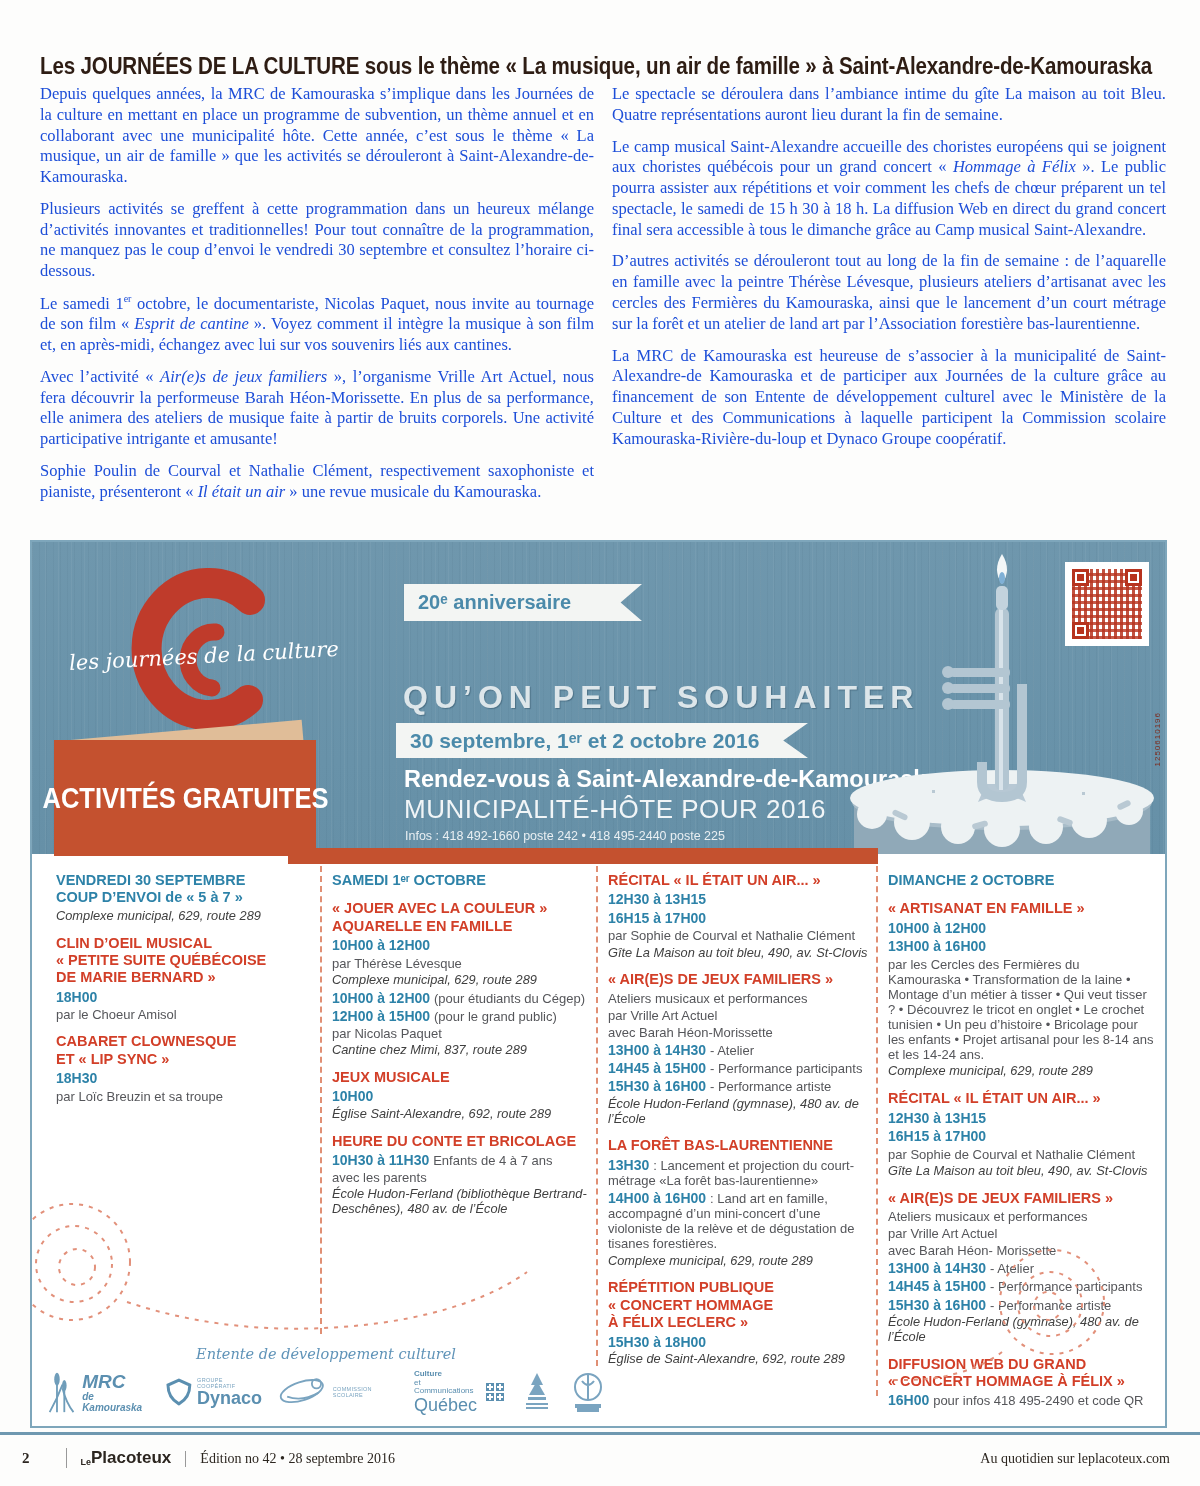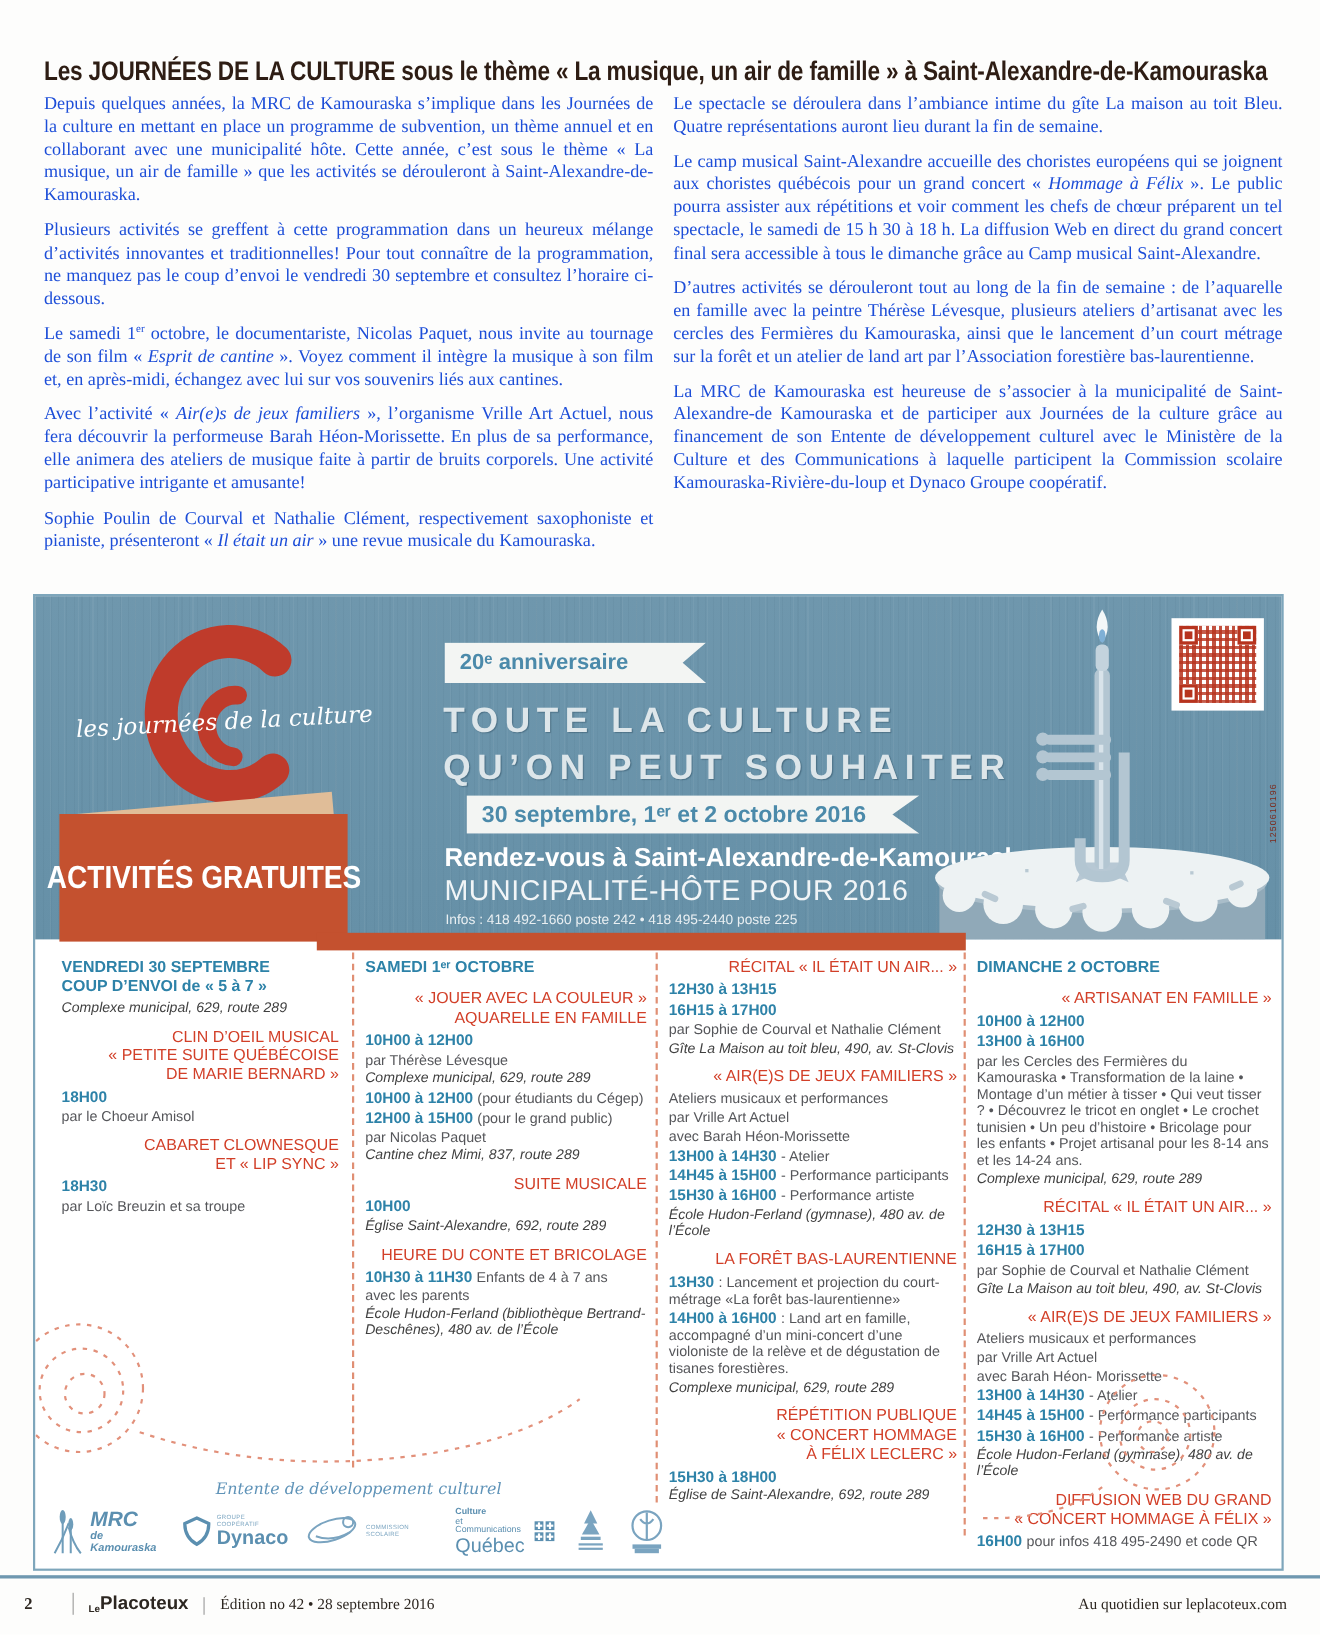--- a/index.html
+++ b/index.html
@@ -11,21 +11,21 @@
   .acol p sup{font-size:10px;}
   .acol .it{font-style:italic;}
   
   .poster{position:absolute;left:30px;top:540px;width:1137px;height:888px;border:2px solid #7ea6bb;background:#ffffff;box-sizing:border-box;}
   .blue{position:absolute;left:0;top:0;right:0;height:312px;background:linear-gradient(180deg,#6f97ad 0%,#6892a9 70%,#6690a7 100%);overflow:hidden;}
   .blue .streaks{position:absolute;inset:0;background:repeating-linear-gradient(90deg,rgba(255,255,255,.05) 0 1px,transparent 1px 13px),repeating-linear-gradient(90deg,rgba(30,60,80,.05) 0 1px,transparent 1px 7px);}
   .clogo{position:absolute;left:68px;top:18px;}
   .script{position:absolute;left:22px;top:102px;width:300px;color:#fff;font-family:"DejaVu Serif",serif;font-style:italic;font-size:21px;transform:rotate(-3deg);text-align:center;}
   .rib{position:absolute;background:#f3f5f3;color:#4b8aaa;font-weight:bold;display:flex;align-items:center;padding:0 26px 0 14px;box-sizing:border-box;}
   .rib1{left:372px;top:42px;width:238px;height:37px;font-size:20px;clip-path:polygon(0 0,100% 0,91% 50%,100% 100%,0 100%);}
-  .rib2{left:392px;top:181px;width:412px;height:35px;font-size:21px;clip-path:polygon(0 0,100% 0,94% 50%,100% 100%,0 100%);}
+  .rib2{left:364px;top:181px;width:412px;height:35px;font-size:21px;clip-path:polygon(0 0,100% 0,94% 50%,100% 100%,0 100%);}
   .bigt{position:absolute;left:371px;color:#dde6ea;font-weight:bold;font-size:32px;letter-spacing:6px;text-shadow:1px 1px 1px rgba(35,65,85,.4);white-space:nowrap;}
   .bt1{top:94px;} .bt2{top:137px;}
   .rv{position:absolute;left:372px;top:224px;color:#ffffff;font-weight:bold;font-size:23.5px;}
   .host{position:absolute;left:372px;top:252px;color:#f1f5f7;font-size:26px;letter-spacing:.5px;}
   .infos{position:absolute;left:373px;top:287px;color:#e9eff2;font-size:12.5px;}
   .sidecode{position:absolute;right:3px;top:170px;writing-mode:vertical-rl;transform:rotate(180deg);font-size:8px;color:#7c2a1c;letter-spacing:1px;}
   .qr{position:absolute;right:16px;top:20px;width:84px;height:84px;background:#fff;padding:7px;box-sizing:border-box;}
   .qr-in{position:relative;width:100%;height:100%;background:repeating-linear-gradient(90deg,rgba(183,51,30,.85) 0 3px,transparent 3px 6px),repeating-linear-gradient(0deg,rgba(183,51,30,.8) 0 3px,#fff 3px 7px);}
   .qf{position:absolute;width:17px;height:17px;border:3px solid #b7331e;background:#fff;box-sizing:border-box;}
   .qf::after{content:"";position:absolute;inset:2px;background:#b7331e;}
@@ -36,21 +36,21 @@
   .face{position:absolute;inset:0;background:#c4512f;display:flex;align-items:center;justify-content:center;}
   .face span{color:#fff;font-weight:bold;font-size:29px;transform:scaleX(.88);white-space:nowrap;letter-spacing:0;}
   .redbar{position:absolute;left:256px;top:306px;width:590px;height:16px;background:#c4512f;}
   .sep{position:absolute;border-left:2px dashed #e0english;border-left:2px dashed #e08f74;top:324px;}
   .sep1{left:288px;height:468px;} .sep2{left:564px;height:500px;} .sep3{left:844px;height:530px;}
   .scol{position:absolute;top:330px;}
   .c0{left:24px;width:252px;} .c1{left:300px;width:256px;} .c2{left:576px;width:262px;} .c3{left:856px;width:268px;}
   .blk{margin:0 0 2px 0;font-family:"Liberation Sans","DejaVu Sans",sans-serif;}
   .b-day div{color:#2d82a8;font-weight:bold;font-size:14.5px;line-height:1.2;}
   .b-title{margin-top:11px;}
-  .b-title div{color:#d23f28;font-weight:normal;font-size:14.5px;line-height:1.2;text-align:right;}
+  .b-title div{color:#d23f28;font-weight:bold;font-size:14.5px;line-height:1.2;}
   .scol .blk:first-child{margin-top:0;}
   .b-time{color:#2d82a8;font-weight:bold;font-size:14px;line-height:1.18;}
   .b-tl{font-size:13px;color:#55565a;line-height:1.16;}
   .b-tl .tm{color:#2d82a8;font-weight:bold;font-size:14px;}
   .b-text{font-size:13px;color:#55565a;line-height:1.16;}
   .b-loc{font-size:12.8px;color:#404040;font-style:italic;line-height:1.16;}
   .swirl{position:absolute;pointer-events:none;}
   .partners{position:absolute;left:14px;top:804px;width:560px;}
   .entente{text-align:center;font-family:"DejaVu Serif",serif;font-style:italic;font-size:14.5px;color:#5f93b8;margin-left:120px;width:320px;}
   .lrow{display:flex;align-items:center;gap:16px;margin-top:8px;}
@@ -103,21 +103,20 @@
 
       <svg class="clogo" width="190" height="180" viewBox="0 0 190 180">
         <path d="M150 40 A62 66 0 1 0 148 140" fill="none" stroke="#bf3b2b" stroke-width="30" stroke-linecap="round"></path>
         <path d="M116 72 a24 26 0 1 0 -4 56" fill="none" stroke="#bf3b2b" stroke-width="17" stroke-linecap="round"></path>
       </svg>
       <div class="script">les journées de la culture</div>
 
       <div class="rib rib1">
           <span>20ᵉ anniversaire</span>
         </div>
-      <div class="bigt bt1">TOUTE LA CULTURE</div>
       <div class="bigt bt2">QU’ON PEUT SOUHAITER</div>
       <div class="rib rib2">
           <span>30 septembre, 1ᵉʳ et 2 octobre 2016</span>
         </div>
       <div class="rv">Rendez-vous à Saint-Alexandre-de-Kamouraska</div>
       <div class="host">MUNICIPALITÉ-HÔTE POUR 2016</div>
       <div class="infos">Infos : 418 492-1660 poste 242 • 418 495-2440 poste 225</div>
 
       <svg class="cake" width="335" height="304" viewBox="0 0 335 304">
         <rect x="22" y="250" width="296" height="54" fill="#90a9b8"></rect>
@@ -210,21 +209,21 @@
           <div>AQUARELLE EN FAMILLE</div>
         </div>
         <div class="blk b-time">10H00 à 12H00</div>
         <div class="blk b-text">par Thérèse Lévesque</div>
         <div class="blk b-loc">Complexe municipal, 629, route 289</div>
         <div class="blk b-tl"><span class="tm">10H00 à 12H00 </span><span>(pour étudiants du Cégep)</span></div>
         <div class="blk b-tl"><span class="tm">12H00 à 15H00 </span><span>(pour le grand public)</span></div>
         <div class="blk b-text">par Nicolas Paquet</div>
         <div class="blk b-loc">Cantine chez Mimi, 837, route 289</div>
         <div class="blk b-title">
-          <div>SUITE MUSICALE</div>
+          <div>JEUX MUSICALE</div>
         </div>
         <div class="blk b-time">10H00</div>
         <div class="blk b-loc">Église Saint-Alexandre, 692, route 289</div>
         <div class="blk b-title">
           <div>HEURE DU CONTE ET BRICOLAGE</div>
         </div>
         <div class="blk b-tl"><span class="tm">10H30 à 11H30 </span><span>Enfants de 4 à 7 ans</span></div>
         <div class="blk b-text">avec les parents</div>
         <div class="blk b-loc">École Hudon-Ferland (bibliothèque Bertrand-Deschênes), 480 av. de l’École</div>
       </div>

